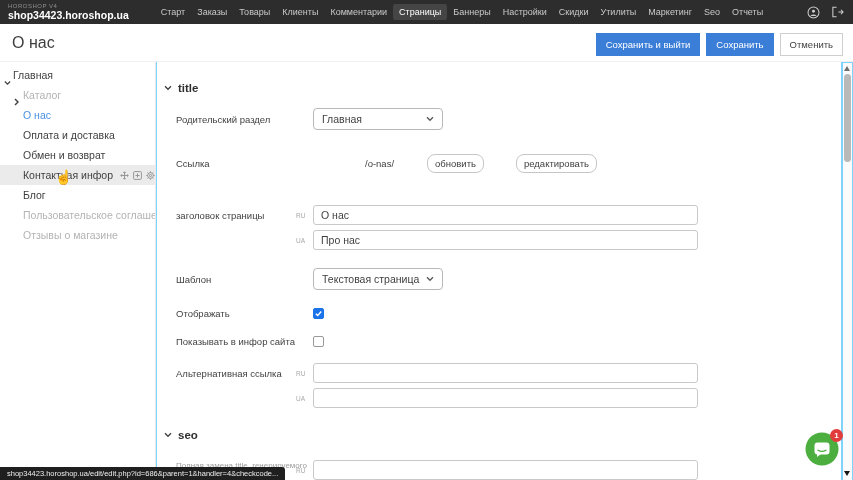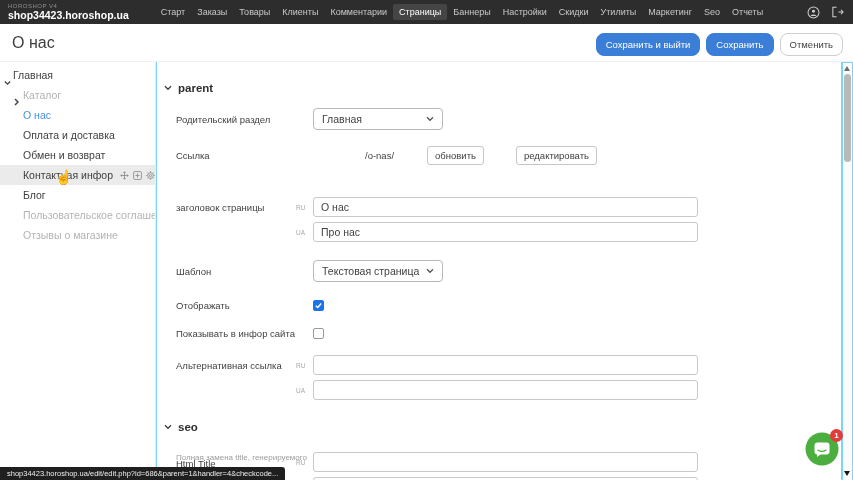--- a/index.html
+++ b/index.html
@@ -15,21 +15,21 @@
   .tb-menu { display:flex; align-items:center; margin-left:26px; }
   .tb-item { color:#c9c9c9; font-size:9px; padding:3px 6px; border-radius:2px; cursor:pointer; white-space:nowrap; }
   .tb-item.tb-active { background:#454545; color:#fff; }
   .tb-icons { margin-left:auto; margin-right:9px; display:flex; gap:11px; align-items:center; }
   .tb-icons svg { display:block; }
 
   
   .header { position:absolute; top:24px; left:0; right:0; height:38px; background:#fff; border-bottom:1px solid #f1f1f1; z-index:4; }
   .page-title { position:absolute; left:12px; top:10px; font-size:16px; color:#3f3f3f; }
   .header-buttons { position:absolute; right:10px; top:9px; display:flex; gap:6px; }
-  .btn { font-family:"Liberation Sans",sans-serif; font-size:9.5px; border-radius:8px; padding:5px 9px; cursor:pointer; white-space:nowrap; }
+  .btn { font-family:"Liberation Sans",sans-serif; font-size:9.5px; border-radius:0; padding:5px 9px; cursor:pointer; white-space:nowrap; }
   .btn-primary { background:#3b7ed8; color:#fff; border:1px solid #3b7ed8; }
   .btn-plain { background:#fff; color:#3f3f3f; border:1px solid #cfcfcf; }
 
   
   .sidebar { position:absolute; top:62px; left:0; width:156px; bottom:0; background:#fff; border-right:1px solid #ebebeb; padding-top:3px; z-index:2; overflow:hidden; }
   .sb-row { position:relative; height:20px; line-height:20px; font-size:10.5px; color:#3f3f3f; cursor:pointer; white-space:nowrap; }
   .sb-root { padding-left:13px; }
   .sb-child { padding-left:23px; }
   .sb-chev { position:absolute; left:4px; top:7px; }
   .sb-child .sb-chev { left:14px; }
@@ -47,27 +47,27 @@
   .sec-seo { margin-top:21px; }
   .row { display:flex; align-items:center; margin-left:19px; }
   .lbl { width:120px; flex:none; font-size:9.5px; color:#3f3f3f; white-space:nowrap; }
   .lbl-stack { width:120px; flex:none; position:relative; }
   .lbl-stack .lbl { width:auto; }
   .note { position:absolute; top:0; left:0; font-size:8px; color:#9c9c9c; white-space:nowrap; }
   .tag { width:17px; flex:none; font-size:6.5px; color:#a8a8a8; padding-top:1px; }
   .inp { width:385px; height:20px; border:1px solid #c9c9c9; border-radius:3px; font-family:"Liberation Sans",sans-serif; font-size:10.5px; padding:0 7px; color:#3f3f3f; background:#fff; }
   .select { width:130px; height:22px; border:1px solid #b8b8b8; border-radius:4px; display:flex; align-items:center; justify-content:space-between; padding:0 8px; font-size:10.5px; color:#3f3f3f; background:#fff; cursor:pointer; }
   .link-path { font-size:9.5px; color:#3f3f3f; margin-right:7px; }
-  .btn-outline { background:#fff; border:1px solid #c6c6c6; border-radius:3px; font-family:"Liberation Sans",sans-serif; font-size:9.5px; color:#3f3f3f; padding:3px 7px; margin-right:6px; cursor:pointer; white-space:nowrap; }
+  .btn-outline { background:#fff; border:1px solid #c6c6c6; border-radius:8px; font-family:"Liberation Sans",sans-serif; font-size:9.5px; color:#3f3f3f; padding:3px 7px; margin-right:6px; cursor:pointer; white-space:nowrap; }
   .cb { width:11px; height:11px; border:1px solid #999; border-radius:2px; background:#fff; display:flex; align-items:center; justify-content:center; cursor:pointer; }
   .cb svg { visibility:hidden; }
   .cb.checked { background:#1a73e8; border-color:#1a73e8; }
   .cb.checked svg { visibility:visible; }
   .row-parent { margin-top:14px;align-items:center; }
-  .row-link { margin-top:16px;gap:26px; }
+  .row-link { margin-top:24px;gap:26px; }
   .row-title-ru { margin-top:32px; }
   .row-ua { margin-top:5px; }
   .row-template { margin-top:18px; }
   .row-display { margin-top:18px; }
   .row-sitemap { margin-top:17px; }
   .row-alt-ru { margin-top:16px; }
   .row-html-ru { margin-top:19px; }
 
   
   .vscroll { position:absolute; top:63px; right:1px; width:9px; bottom:0; background:#fbfbfb; z-index:5; }
@@ -171,21 +171,21 @@
       </div>
   </div>
   <div class="cursor-hand">☝</div>
 
   <div class="content">
 
     <div class="section-head sec-common">
       <svg width="8" height="6" viewBox="0 0 8 6" fill="none" stroke="#3f3f3f" stroke-width="1.3">
           <path d="M1 1.3 L4 4.3 L7 1.3"></path>
         </svg>
-      <span>parent</span>
+      <span>title</span>
     </div>
 
     <div class="row row-parent">
       <span class="lbl">Родительский раздел</span>
       <span class="tag"></span>
       <div class="select">
         <span>Главная</span>
         <svg width="8" height="6" viewBox="0 0 8 6" fill="none" stroke="#555" stroke-width="1.3">
             <path d="M1 1.3 L4 4.3 L7 1.3"></path>
           </svg>

